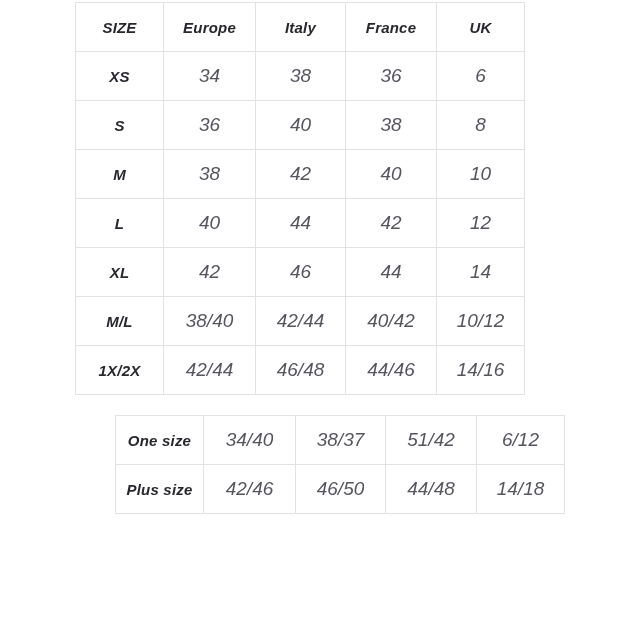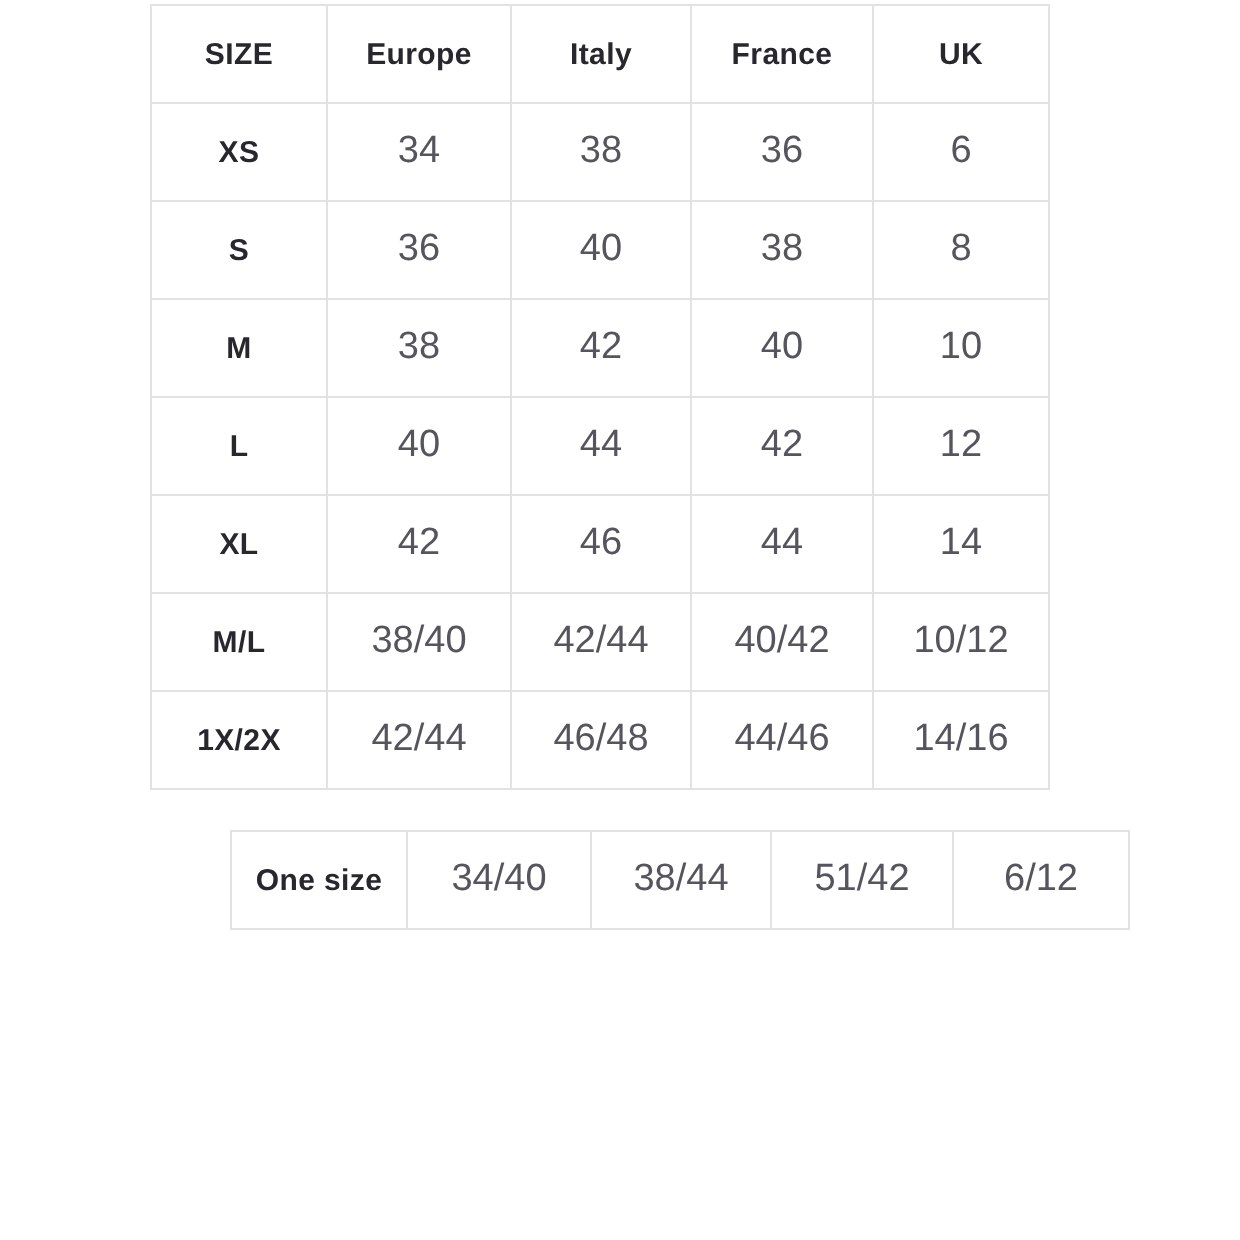--- a/index.html
+++ b/index.html
@@ -14,20 +14,21 @@
     position: absolute;
     left: 75px;
     top: 2px;
     width: 449px;
   }
   table {
     border-collapse: collapse;
     table-layout: fixed;
     width: 449px;
     background: #14b8a6;
+    font-style: italic;
   }
   col.c1 { width: 88px; }
   col.c2 { width: 92px; }
   col.c3 { width: 90px; }
   col.c4 { width: 91px; }
   col.c5 { width: 88px; }
   th, td {
     border: 1px solid #e2e2e4;
     height: 48px;
     text-align: center;
@@ -131,20 +132,27 @@
       <col class="c1">
         <col class="c2">
         <col class="c3">
         <col class="c4">
         <col class="c5">
     </colgroup>
     <tbody>
       <tr>
         <td class="label-cell">One size</td>
         <td class="value-cell">34/40</td>
-        <td class="value-cell">38/44</td>
+        <td class="value-cell">38/37</td>
         <td class="value-cell">51/42</td>
         <td class="value-cell">6/12</td>
+      </tr>
+      <tr>
+        <td class="label-cell">Plus size</td>
+        <td class="value-cell">42/46</td>
+        <td class="value-cell">46/50</td>
+        <td class="value-cell">44/48</td>
+        <td class="value-cell">14/18</td>
       </tr>
     </tbody>
   </table>
 
 </div>
 
 </body></html>

